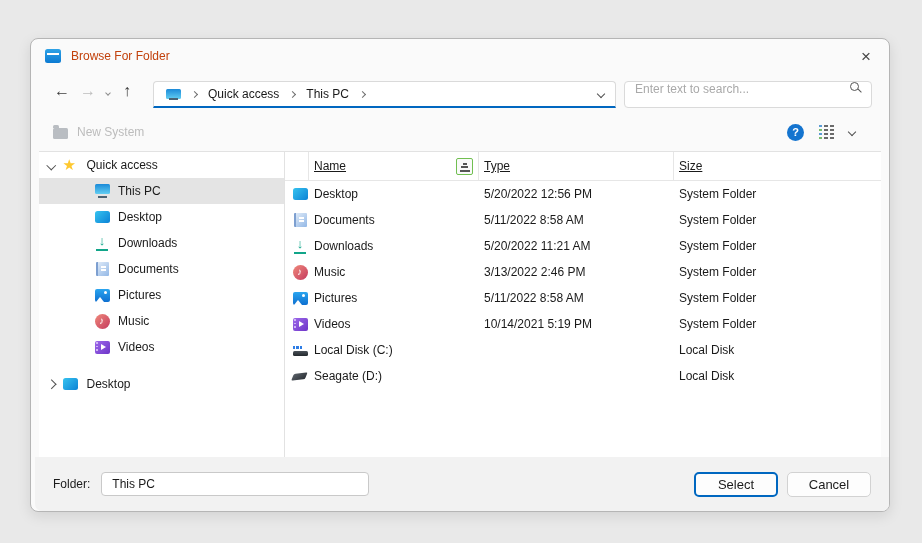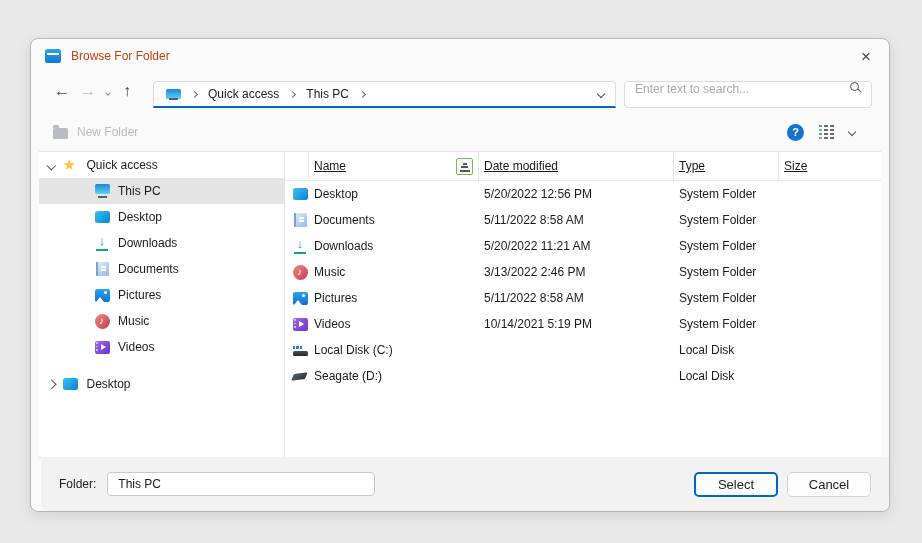--- a/index.html
+++ b/index.html
@@ -112,21 +112,21 @@
   .hc { display:flex; align-items:center; border-right:1px solid #e6e6e6; padding:0 5px; cursor:pointer;text-decoration:underline; }
   .hc:last-child { border-right:none; }
   .sort-badge { margin-left:auto; width:17px; height:17px; border:1px solid #71bf51; border-radius:2px; background:#fafafa;
                 background-image:linear-gradient(#555,#555),linear-gradient(#555,#555),linear-gradient(#555,#555);
                 background-size:4px 2px,7px 2px,10px 2px; background-position:center 4px,center 7.5px,center 11px; background-repeat:no-repeat; }
   .lrow { display:grid; grid-template-columns:24px 170px 195px 105px 1fr; height:26px; align-items:center; font-size:12px; color:#1a1a1a; cursor:pointer; }
   .lrow .ic { margin-left:7px; }
   .cell { padding:0 5px; white-space:nowrap; overflow:hidden; }
 
   
-  .footer { position:absolute; left:10px; right:0; bottom:0; height:54px; background:#f2f2f2; border-radius:0 0 7px 7px;
+  .footer { position:absolute; left:4px; right:0; bottom:0; height:54px; background:#f2f2f2; border-radius:0 0 7px 7px;
             display:flex; align-items:center; padding:0 18px; }
   .flabel { font-size:12px; color:#1a1a1a; }
   .finput { margin-left:11px; width:268px; height:24px; border:1px solid #c9c9c9; border-radius:4px; font-size:12px; padding:0 10px; background:#fff; color:#1a1a1a; outline:none; }
   .btn { height:25px; width:84px; border-radius:5px; background:#fdfdfd; border:1px solid #d2d2d2; font-size:13px; color:#1a1a1a; cursor:pointer; }
   .btn.primary { border:2px solid #0067c0; margin-left:auto; }
   .btn.cancel { margin-left:9px; }
 </style>
 </head>
 <body>
 
@@ -156,21 +156,21 @@
 
     <div class="searchbox">
       <input placeholder="Enter text to search..." style="">
       <span class="glass"></span>
     </div>
   </div>
 
   <div class="toolbar">
     <div class="newfolder">
       <span class="folder-icon"></span>
-      <span>New Folder</span>
+      <span>New System</span>
     </div>
     <div class="tools">
       <span class="help-icon"></span>
       <span class="details-icon">
           <b></b>
           <b></b>
           <b></b>
           <b></b>
         </span>
       <span class="chev down view-dd"></span>
@@ -242,23 +242,20 @@
     </div>
 
     <div class="list">
       <div class="lhead">
         <div class="hc"></div>
         <div class="hc">
           <span>Name</span>
           <span class="sort-badge"></span>
         </div>
         <div class="hc">
-          <span>Date modified</span>
-        </div>
-        <div class="hc">
           <span>Type</span>
         </div>
         <div class="hc">
           <span>Size</span>
         </div>
       </div>
 
         <div class="lrow">
           <span class="ic desktop-icon"><i></i></span>
           <span class="cell">Desktop</span>

